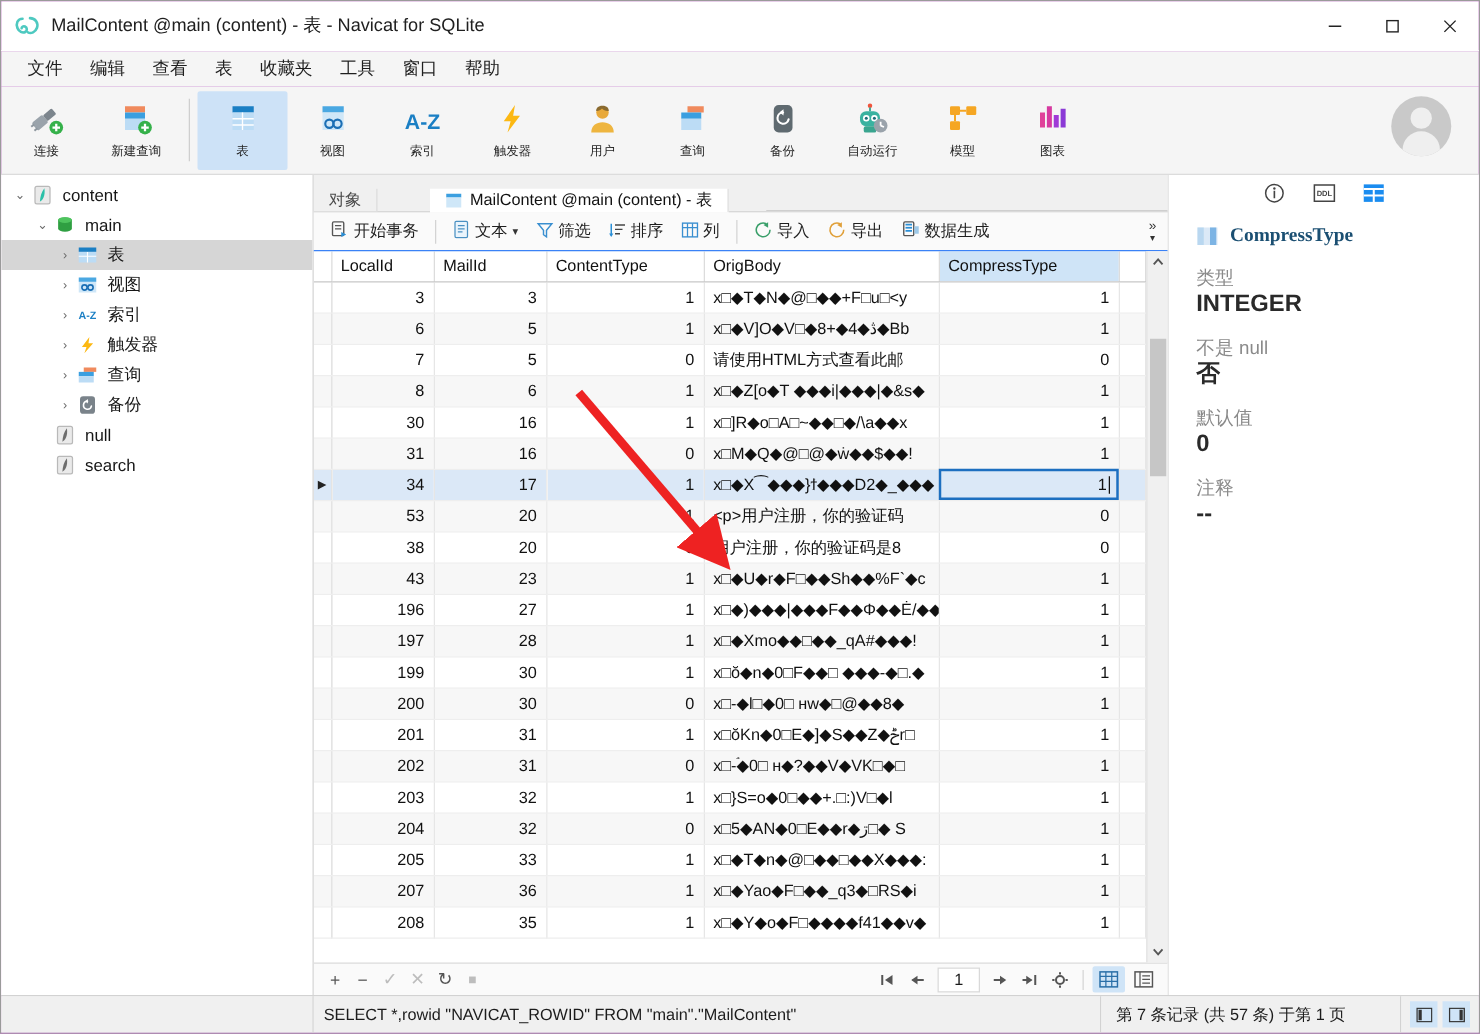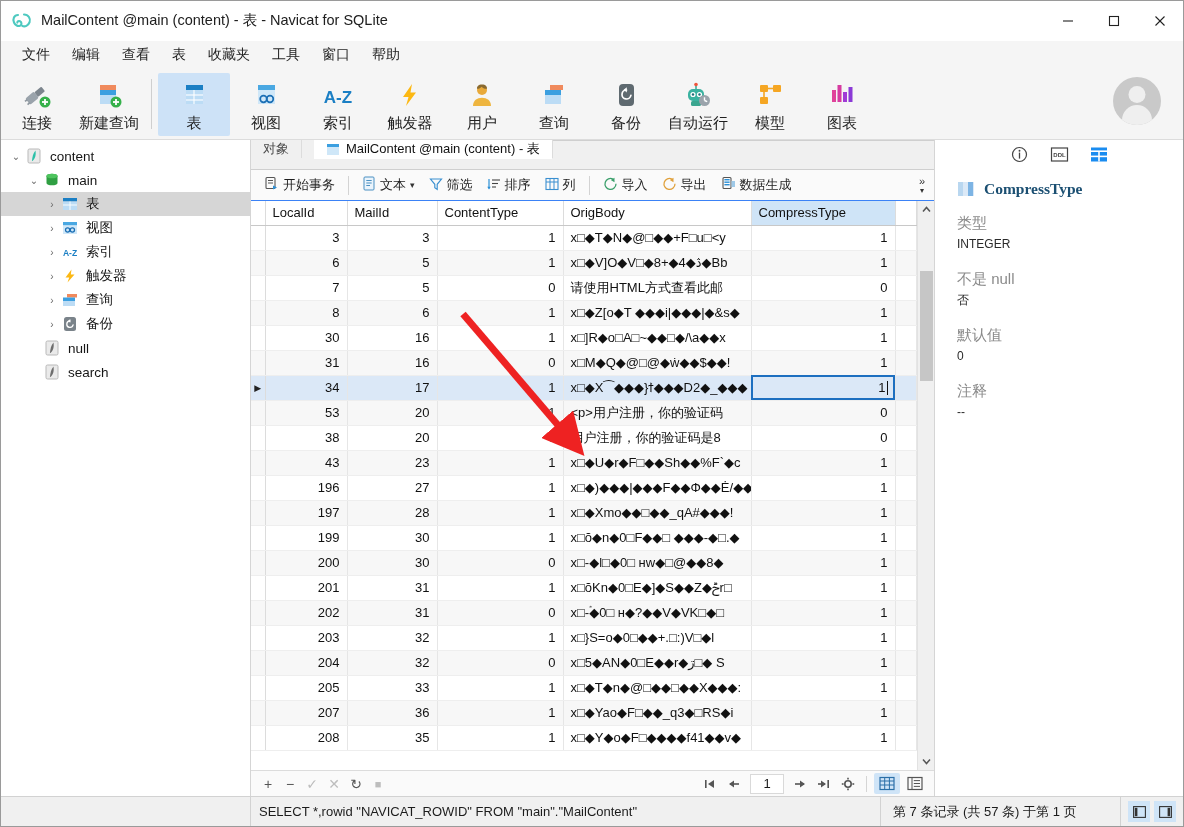--- a/index.html
+++ b/index.html
@@ -66,21 +66,21 @@
   .tb-item {
     width: 72px; height: 63px;
     display: flex; flex-direction: column;
     align-items: center; justify-content: flex-start;
     padding-top: 6px;
     cursor: default;
     border-radius: 2px;
   }
   .tb-item.active { background: #cde2f7; }
   .tb-ico { height: 32px; display: flex; align-items: center; justify-content: center; }
-  .tb-lbl { font-size: 15px; color: #1f1f1f; margin-top: 3px; white-space: nowrap; }
+  .tb-lbl { font-size: 10px; color: #1f1f1f; margin-top: 3px; white-space: nowrap; }
   .tb-sep {
     width: 1px; height: 50px; background: #cfcfcf;
     margin: 6px 6px 0 6px;
   }
   .avatar-wrap { margin-left: auto; margin-right: 22px; margin-top: 4px; }
   .avatar {
     width: 48px; height: 48px; border-radius: 50%;
     background: #c9c9c9; position: relative; overflow: hidden;
   }
   .avatar::before {
@@ -128,23 +128,24 @@
   
   .center {
     flex: 1 1 auto; display: flex; flex-direction: column;
     min-width: 0; background: #ffffff;
     border-right: 1px solid #d5d5d5;
   }
 
   
   .tabstrip {
     height: 30px; flex: 0 0 30px;
-    display: flex; align-items: flex-start;
+    display: flex; align-items: flex-end;
     background: #f0f0f0;
     border-bottom: 1px solid #cfcfcf;
+    gap: 30px;
   }
   .tab {
     display: flex; align-items: center; gap: 6px;
     padding: 0 12px; font-size: 13px; cursor: default;
     color: #4a4a4a; background: #f0f0f0;
     border-right: 1px solid #dcdcdc;
   }
   .tab.active {
     background: #ffffff; color: #111;
     border-bottom: 1px solid #ffffff;
@@ -281,21 +282,21 @@
   .rp-title {
     display: flex; align-items: center; gap: 9px;
     padding: 10px 0 0 22px;
   }
   .rp-title-text {
     font-size: 15.5px; font-weight: bold; color: #1b4f72;
     font-family: "Liberation Serif", "DejaVu Serif", serif;
   }
   .rp-field { padding: 14px 0 0 22px; }
   .rp-label { font-size: 15px; color: #8a8a8a; line-height: 22px; }
-  .rp-value { font-size: 12px; color: #2a2a2a; line-height: 20px; }
+  .rp-value { font-size: 19px; color: #2a2a2a; line-height: 20px; font-weight: bold; }
 
   
   .statusbar {
     height: 30px; flex: 0 0 30px;
     display: flex; align-items: stretch;
     background: #f0f0f0;
     border-top: 1px solid #d2d2d2;
   }
   .sb-left {
     flex: 0 0 250px; border-right: 1px solid #d2d2d2; background: #f0f0f0;

